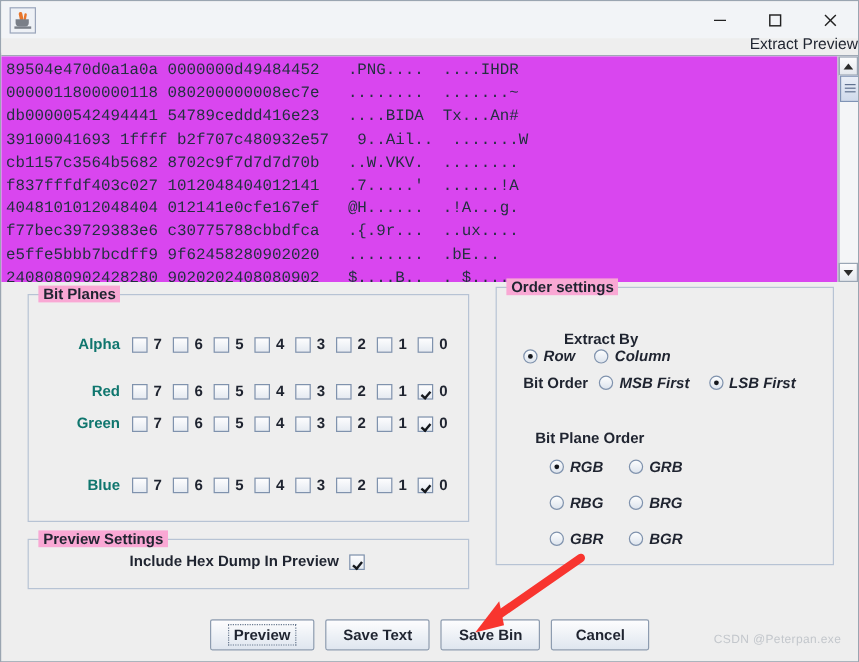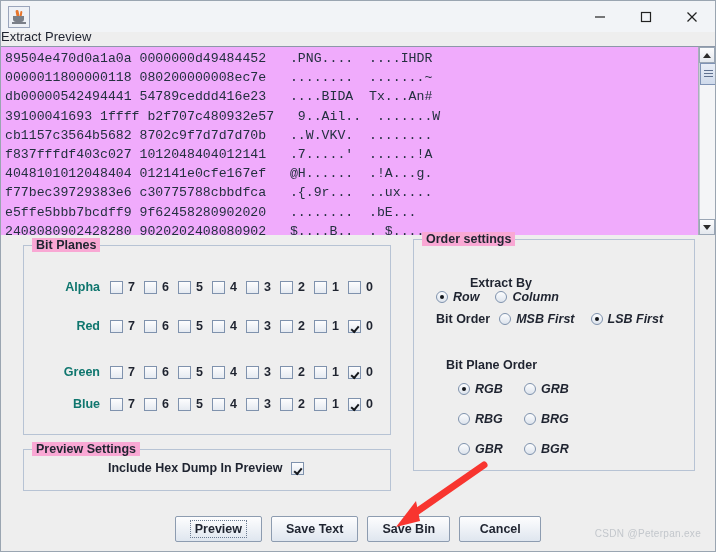--- a/index.html
+++ b/index.html
@@ -71,43 +71,44 @@
 
   
   .subheader {
     position: absolute; top: 31px; left: 0;
     width: 714px; height: 12px;
     background: #eeeeee;
   }
   .dialog-title {
     position: absolute; top: 28px; left: 0;
     width: 714px;
-    text-align: left;
+    text-align: right;
     font-size: 13px;
     color: #1f2430;
     font-family: "Liberation Sans", sans-serif;
+    padding-left: 20px;
   }
   .title-sep {
     position: absolute; top: 45px; left: 0;
     width: 714px; height: 1px;
     background: #8d98a8;
   }
 
   
   .preview-wrap {
     position: absolute; left: 0; top: 46px;
     width: 714px; height: 188px;
     background: #ffffff;
     display: flex;
   }
   .hexbox {
     flex: 1 1 auto;
     padding: 2px 0 0 4px;
     overflow: hidden;
-    background: #f0abfc;
+    background: #d946ef;
   }
   .hexline {
     font-family: "Liberation Mono", "DejaVu Sans Mono", monospace;
     font-size: 13.2px;
     line-height: 19.2px;
     color: #23303f;
     white-space: pre;
     letter-spacing: 0px;
   }
 
@@ -450,21 +451,21 @@
             <div class="bp-cell">
               <span class="cb"></span>
               <span class="bp-num">1</span>
             </div>
             <div class="bp-cell">
               <span class="cb checked"></span>
               <span class="bp-num">0</span>
             </div>
           </div>
         </div>
-        <div class="bp-row" style="top: 115px;">
+        <div class="bp-row" style="top: 96px;">
           <div class="bp-label">Green</div>
           <div class="bp-cells">
             <div class="bp-cell">
               <span class="cb"></span>
               <span class="bp-num">7</span>
             </div>
             <div class="bp-cell">
               <span class="cb"></span>
               <span class="bp-num">6</span>
             </div>

